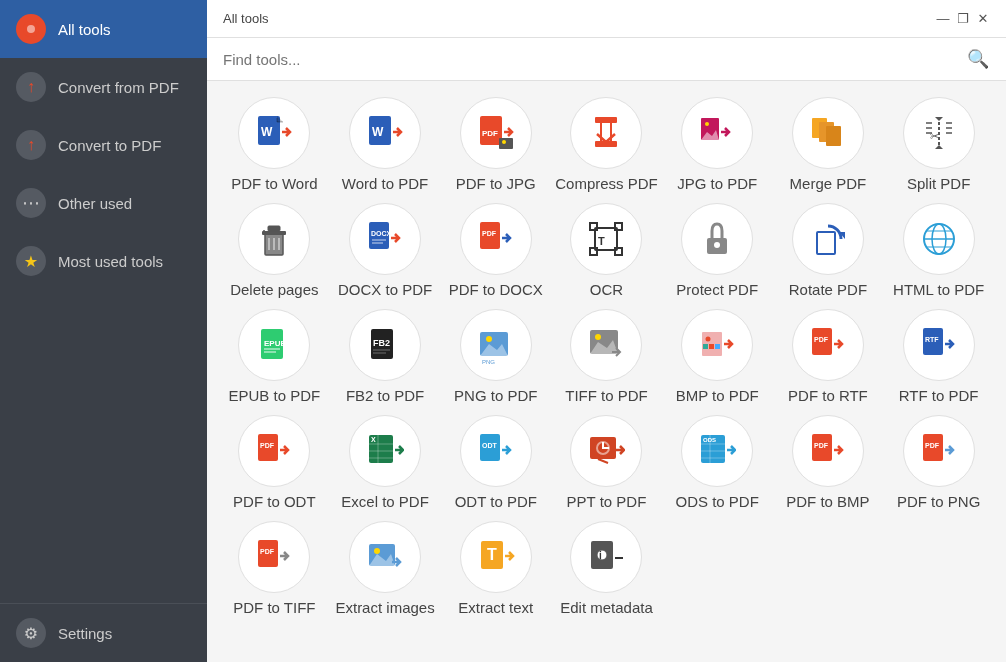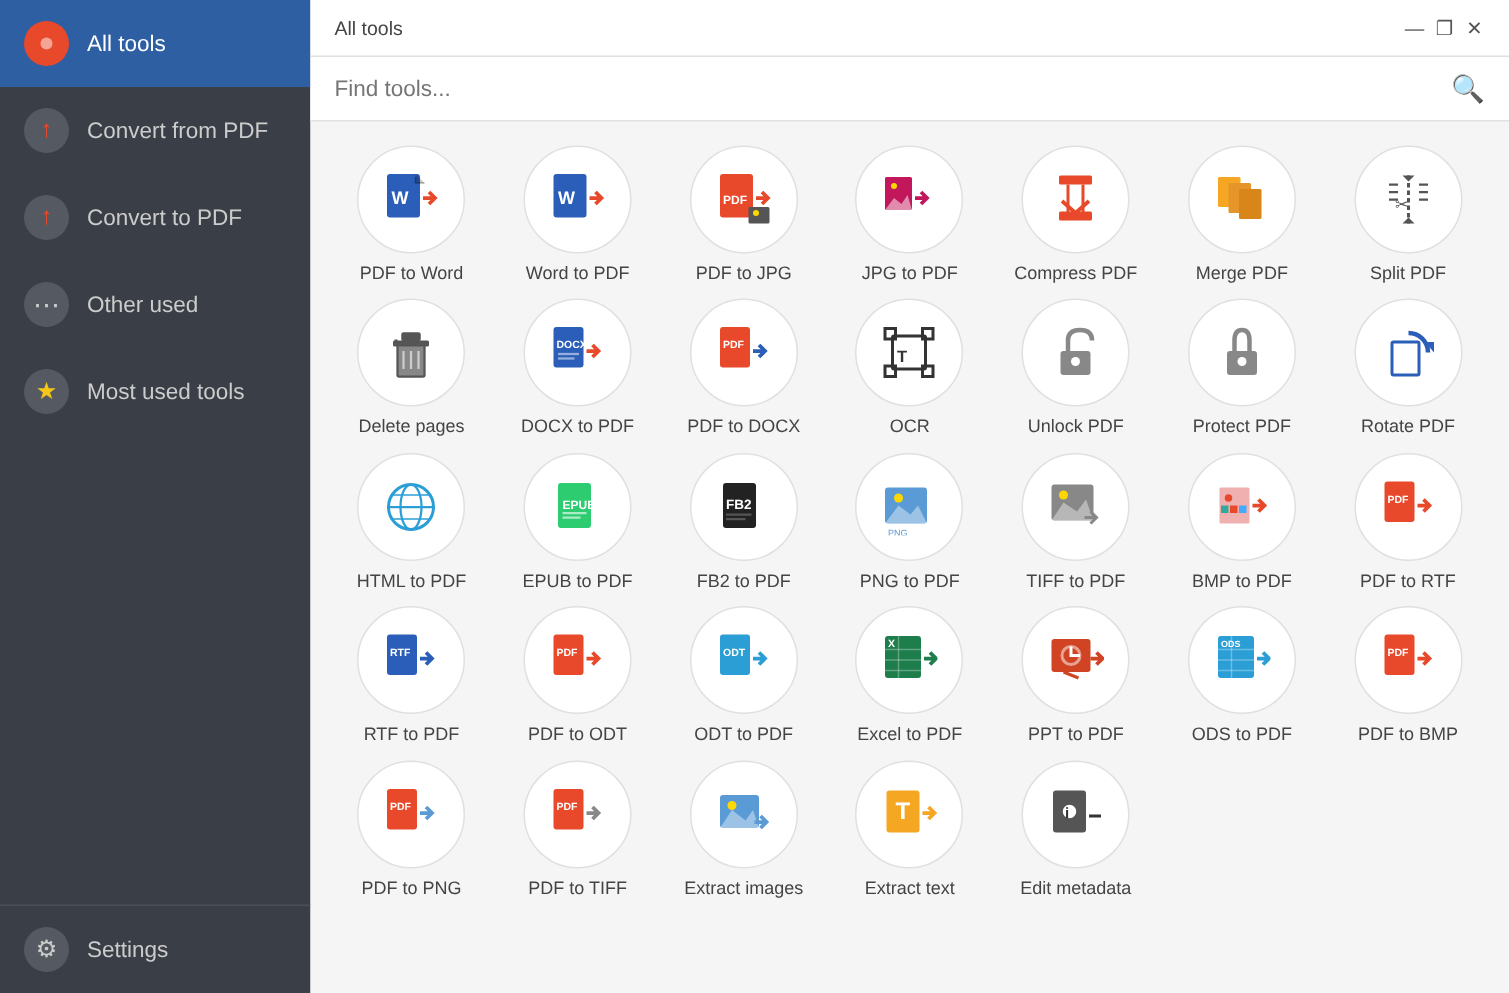--- a/index.html
+++ b/index.html
@@ -104,21 +104,21 @@
     .tool-icon-circle {
       width: 72px; height: 72px;
       border-radius: 50%;
       background: #fff;
       border: 1px solid #e0e0e0;
       display: flex; align-items: center; justify-content: center;
       font-size: 28px;
       transition: background 0.15s;
     }
     .tool-label {
-      font-size: 12px;
+      font-size: 15px;
       color: #444;
       text-align: center;
       line-height: 1.2;
     }
   </style>
 </head>
 <body>
 
 <div class="sidebar">
 
@@ -219,38 +219,38 @@
         <path d="M27 18 L35 18 M31 14 L35 18 L31 22" fill="none" stroke="#e8492a" stroke-width="2.5"></path>
         <rect x="22" y="24" width="14" height="11" rx="1" fill="#555"></rect>
         <circle cx="27" cy="28" r="2" fill="#ffd700"></circle>
       </svg>
           </div>
           <div class="tool-label">PDF to JPG</div>
         </div>
         <div class="tool-item">
           <div class="tool-icon-circle">
       <svg width="38" height="38" viewBox="0 0 38 38">
+        <rect x="8" y="3" width="22" height="6" rx="1" fill="#e8492a"></rect>
+        <path d="M14 9 L14 29 M24 9 L24 29" stroke="#e8492a" stroke-width="2"></path>
+        <rect x="8" y="27" width="22" height="6" rx="1" fill="#e8492a"></rect>
+        <path d="M10 20 L19 28 L28 20" fill="none" stroke="#e8492a" stroke-width="2.5"></path>
+      </svg>
+          </div>
+          <div class="tool-label">Compress PDF</div>
+        </div>
+        <div class="tool-item">
+          <div class="tool-icon-circle">
+      <svg width="38" height="38" viewBox="0 0 38 38">
         <rect x="3" y="4" width="18" height="22" rx="1" fill="#c2185b"></rect>
         <circle cx="9" cy="10" r="2" fill="#ffd700"></circle>
         <polygon points="3,26 9,18 14,22 18,16 21,26" fill="rgba(255,255,255,0.5)"></polygon>
         <path d="M23 18 L31 18 M27 14 L31 18 L27 22" fill="none" stroke="#c2185b" stroke-width="2.5"></path>
       </svg>
           </div>
           <div class="tool-label">JPG to PDF</div>
-        </div>
-        <div class="tool-item">
-          <div class="tool-icon-circle">
-      <svg width="38" height="38" viewBox="0 0 38 38">
-        <rect x="8" y="3" width="22" height="6" rx="1" fill="#e8492a"></rect>
-        <path d="M14 9 L14 29 M24 9 L24 29" stroke="#e8492a" stroke-width="2"></path>
-        <rect x="8" y="27" width="22" height="6" rx="1" fill="#e8492a"></rect>
-        <path d="M10 20 L19 28 L28 20" fill="none" stroke="#e8492a" stroke-width="2.5"></path>
-      </svg>
-          </div>
-          <div class="tool-label">Compress PDF</div>
         </div>
         <div class="tool-item">
           <div class="tool-icon-circle">
       <svg width="38" height="38" viewBox="0 0 38 38">
         <rect x="3" y="4" width="15" height="20" rx="1" fill="#f5a623"></rect>
         <rect x="10" y="8" width="15" height="20" rx="1" fill="#e6952a"></rect>
         <rect x="17" y="12" width="15" height="20" rx="1" fill="#d8851a"></rect>
       </svg>
           </div>
           <div class="tool-label">Merge PDF</div>
@@ -314,30 +314,20 @@
         <rect x="28" y="28" width="7" height="7" rx="0" fill="none" stroke="#333" stroke-width="2"></rect>
         <text x="11" y="25" font-size="11" fill="#333" font-family="Arial" font-weight="bold">T</text>
       </svg>
           </div>
           <div class="tool-label">OCR</div>
         </div>
         <div class="tool-item">
           <div class="tool-icon-circle">
       <svg width="38" height="38" viewBox="0 0 38 38">
         <rect x="9" y="18" width="20" height="16" rx="2" fill="#888"></rect>
-        <path d="M14 18 L14 11 Q14 4 22 4 Q30 4 30 11" fill="none" stroke="#888" stroke-width="3"></path>
-        <circle cx="19" cy="25" r="3" fill="white"></circle>
-      </svg>
-          </div>
-          <div class="tool-label">Unlock PDF</div>
-        </div>
-        <div class="tool-item">
-          <div class="tool-icon-circle">
-      <svg width="38" height="38" viewBox="0 0 38 38">
-        <rect x="9" y="18" width="20" height="16" rx="2" fill="#888"></rect>
         <path d="M14 18 L14 11 Q14 4 19 4 Q24 4 24 11 L24 18" fill="none" stroke="#888" stroke-width="3"></path>
         <circle cx="19" cy="25" r="3" fill="white"></circle>
       </svg>
           </div>
           <div class="tool-label">Protect PDF</div>
         </div>
         <div class="tool-item">
           <div class="tool-icon-circle">
       <svg width="38" height="38" viewBox="0 0 38 38">
         <path d="M19 6 A13 13 0 0 1 32 19" fill="none" stroke="#2b5eb8" stroke-width="3"></path>
@@ -438,48 +428,48 @@
         </div>
         <div class="tool-item">
           <div class="tool-icon-circle">
       <svg width="38" height="38" viewBox="0 0 38 38">
         <rect x="3" y="2" width="20" height="27" rx="2" fill="#e8492a"></rect>
         <text x="5" y="16" font-size="7" fill="white" font-family="Arial" font-weight="bold">PDF</text>
         <path d="M25 18 L33 18 M29 14 L33 18 L29 22" fill="none" stroke="#e8492a" stroke-width="2.5"></path>
       </svg>
           </div>
           <div class="tool-label">PDF to ODT</div>
-        </div>
-        <div class="tool-item">
-          <div class="tool-icon-circle">
-      <svg width="38" height="38" viewBox="0 0 38 38">
-        <rect x="3" y="2" width="20" height="27" rx="2" fill="#2b9ed6"></rect>
-        <text x="5" y="16" font-size="7" fill="white" font-family="Arial" font-weight="bold">ODT</text>
-        <path d="M25 18 L33 18 M29 14 L33 18 L29 22" fill="none" stroke="#2b9ed6" stroke-width="2.5"></path>
-      </svg>
-          </div>
-          <div class="tool-label">ODT to PDF</div>
         </div>
         <div class="tool-item">
           <div class="tool-icon-circle">
       <svg width="38" height="38" viewBox="0 0 38 38">
         <rect x="3" y="3" width="24" height="28" rx="2" fill="#1d7d4b"></rect>
         <line x1="3" y1="12" x2="27" y2="12" stroke="rgba(255,255,255,0.3)" stroke-width="1"></line>
         <line x1="3" y1="19" x2="27" y2="19" stroke="rgba(255,255,255,0.3)" stroke-width="1"></line>
         <line x1="3" y1="26" x2="27" y2="26" stroke="rgba(255,255,255,0.3)" stroke-width="1"></line>
         <line x1="12" y1="3" x2="12" y2="31" stroke="rgba(255,255,255,0.3)" stroke-width="1"></line>
         <text x="5" y="10" font-size="7" fill="white" font-family="Arial" font-weight="bold">X</text>
         <path d="M29 18 L37 18 M33 14 L37 18 L33 22" fill="none" stroke="#1d7d4b" stroke-width="2.5"></path>
       </svg>
           </div>
           <div class="tool-label">Excel to PDF</div>
         </div>
         <div class="tool-item">
           <div class="tool-icon-circle">
       <svg width="38" height="38" viewBox="0 0 38 38">
+        <rect x="3" y="2" width="20" height="27" rx="2" fill="#2b9ed6"></rect>
+        <text x="5" y="16" font-size="7" fill="white" font-family="Arial" font-weight="bold">ODT</text>
+        <path d="M25 18 L33 18 M29 14 L33 18 L29 22" fill="none" stroke="#2b9ed6" stroke-width="2.5"></path>
+      </svg>
+          </div>
+          <div class="tool-label">ODT to PDF</div>
+        </div>
+        <div class="tool-item">
+          <div class="tool-icon-circle">
+      <svg width="38" height="38" viewBox="0 0 38 38">
         <rect x="3" y="5" width="26" height="22" rx="2" fill="#d04423"></rect>
         <circle cx="16" cy="16" r="6" fill="none" stroke="rgba(255,255,255,0.5)" stroke-width="2"></circle>
         <path d="M16 10 L16 16 L22 16" fill="none" stroke="white" stroke-width="2"></path>
         <line x1="11" y1="27" x2="21" y2="31" stroke="#d04423" stroke-width="2"></line>
         <path d="M29 18 L37 18 M33 14 L37 18 L33 22" fill="none" stroke="#d04423" stroke-width="2.5"></path>
       </svg>
           </div>
           <div class="tool-label">PPT to PDF</div>
         </div>
         <div class="tool-item">

